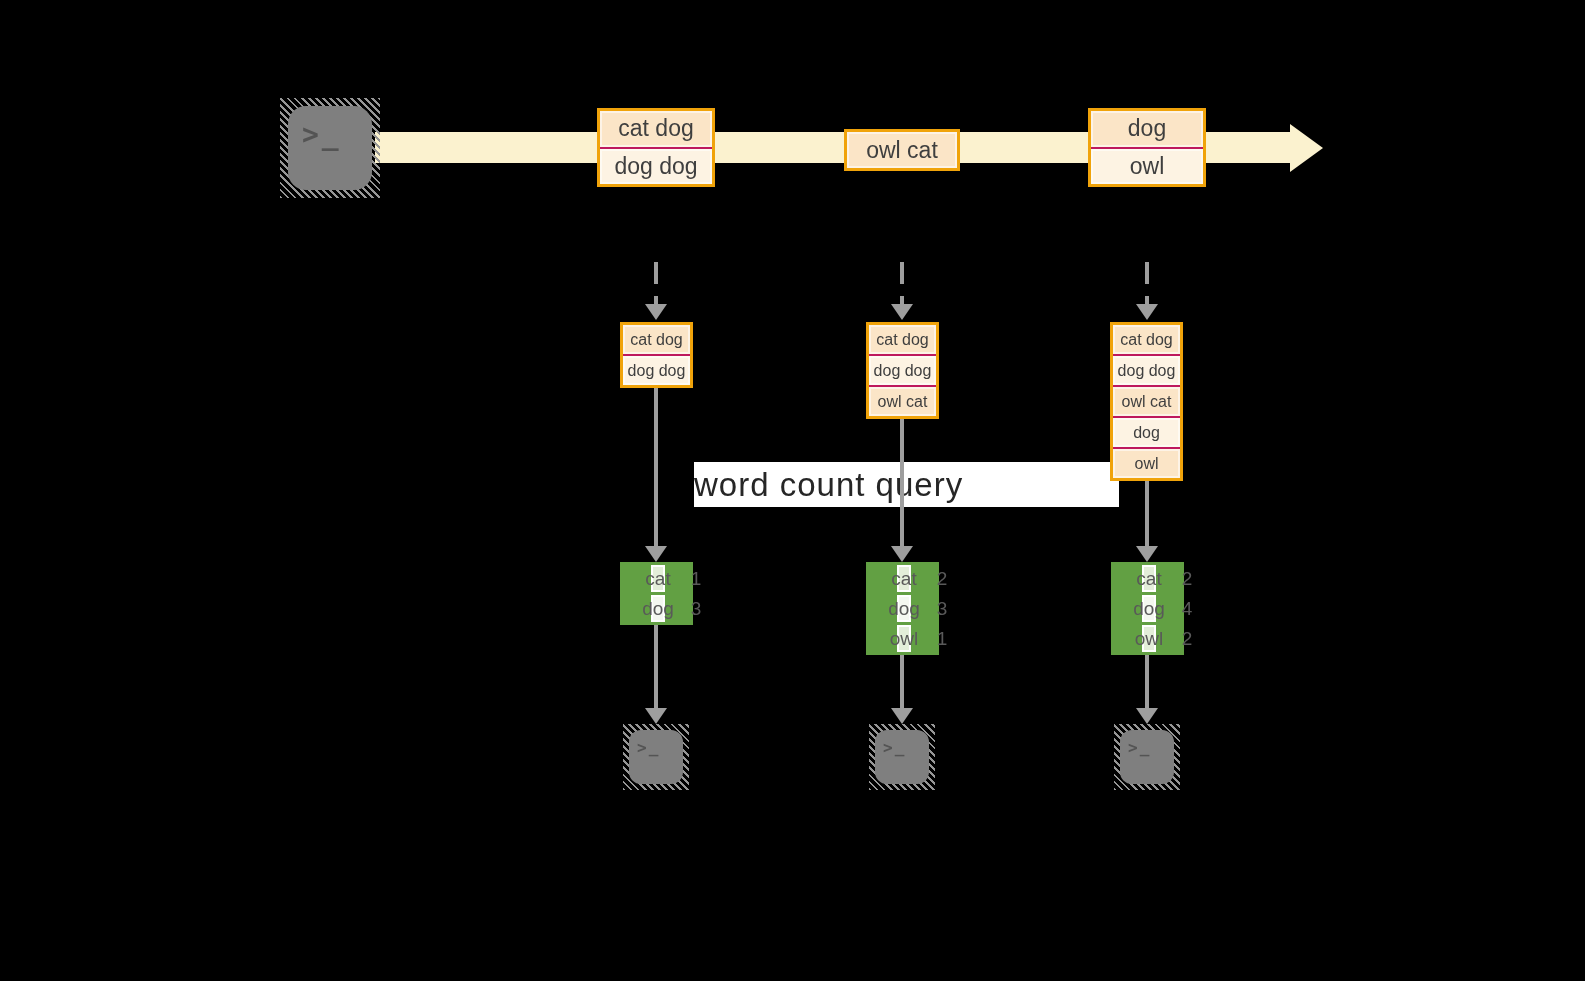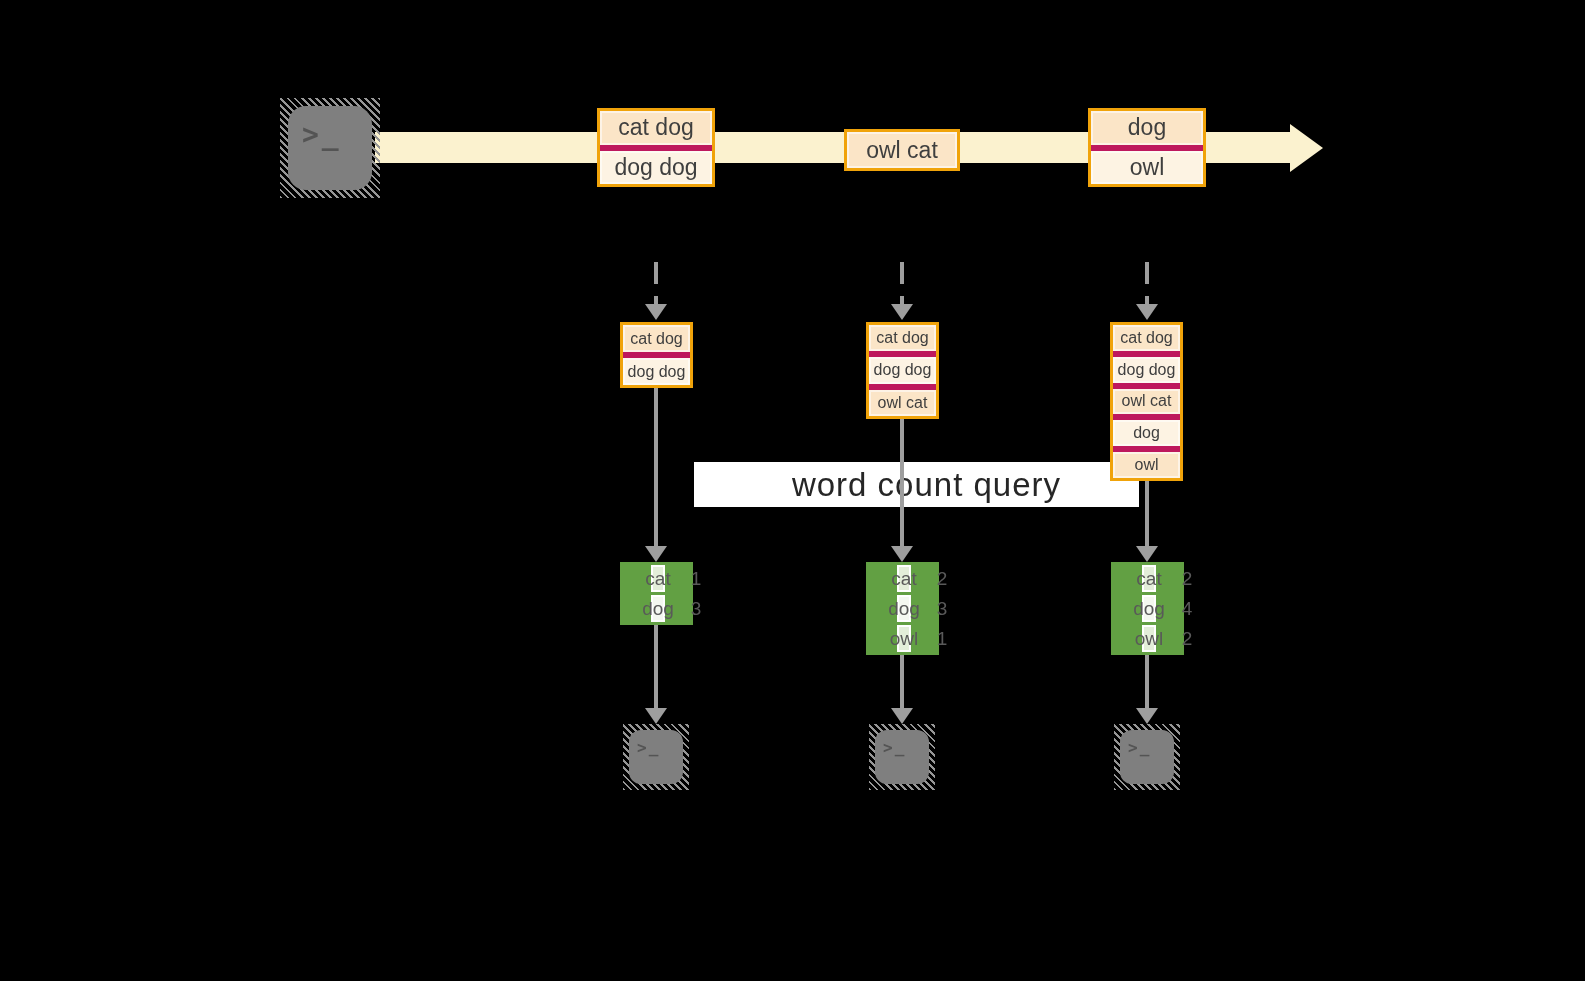--- a/index.html
+++ b/index.html
@@ -11,37 +11,37 @@
                background:#fbf2cf;z-index:1;}
   .stream-head{position:absolute;left:1290px;top:124px;width:0;height:0;z-index:1;
                border-top:24px solid transparent;border-bottom:24px solid transparent;
                border-left:33px solid #fbf2cf;}
 
   
   .obox{position:absolute;border:3px solid #f0a30a;display:flex;flex-direction:column;
         z-index:5;box-sizing:border-box;}
   .obox .row{flex:1;display:flex;align-items:center;justify-content:center;
              color:#3f3f3f;box-shadow:inset 0 0 0 2px rgba(255,255,255,.55);}
-  .obox .row + .row{border-top:6px solid #be185d;}
+  .obox .row + .row{border-top:2px solid #be185d;}
   .obox .d{background:#fbe5c7;}
   .obox .l{background:#fdf3e3;}
   .stream-box .row{font-size:23px;}
   .state-box .row{font-size:16px;}
 
   
   .vline{position:absolute;width:4px;background:#9e9e9e;z-index:4;}
   .vline.dashed{background:repeating-linear-gradient(to bottom,
                 #9e9e9e 0 22px,transparent 22px 34px);}
   .ahead{position:absolute;width:0;height:0;z-index:4;
          border-left:11px solid transparent;border-right:11px solid transparent;
          border-top:16px solid #9e9e9e;}
 
   
   .qband{position:absolute;left:694px;top:462px;width:425px;height:45px;background:#ffffff;
-         z-index:3;display:flex;align-items:center;justify-content:center;padding-left:20px;}
+         z-index:3;display:flex;align-items:center;}
   .qband span{font-size:33px;font-weight:300;color:#262626;letter-spacing:1px;}
 
   
   .gtable{position:absolute;display:grid;grid-template-columns:42px 22px;grid-auto-rows:27px;
           gap:3px;background:#62a043;border:3px solid #62a043;z-index:5;box-sizing:content-box;}
   .gtable .cell{display:flex;align-items:center;justify-content:center;font-size:19px;
                 color:#595959;box-shadow:inset 0 0 0 2px #ffffff;margin-left:28px;}
   .gtable .gd{background:#e3eed9;}
   .gtable .gl{background:#f4f8f0;}
 

